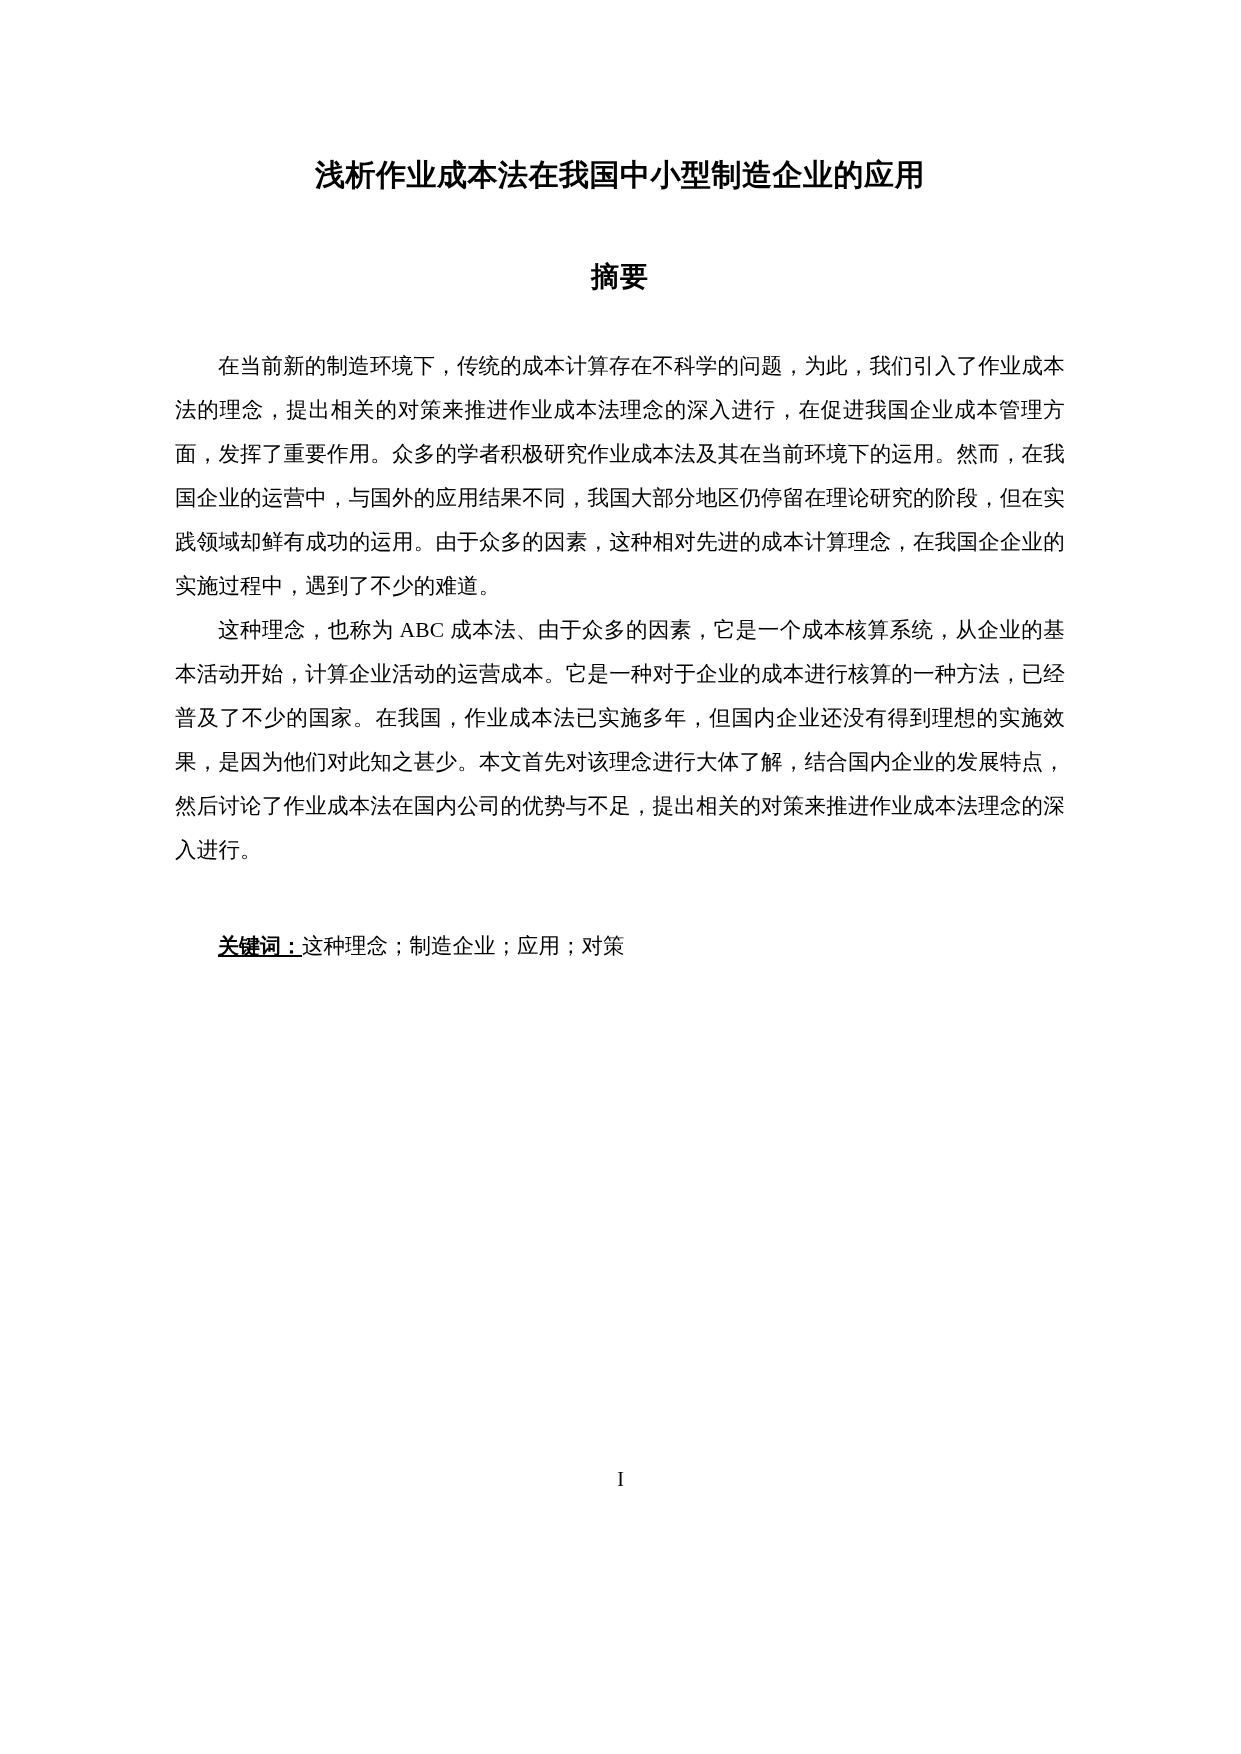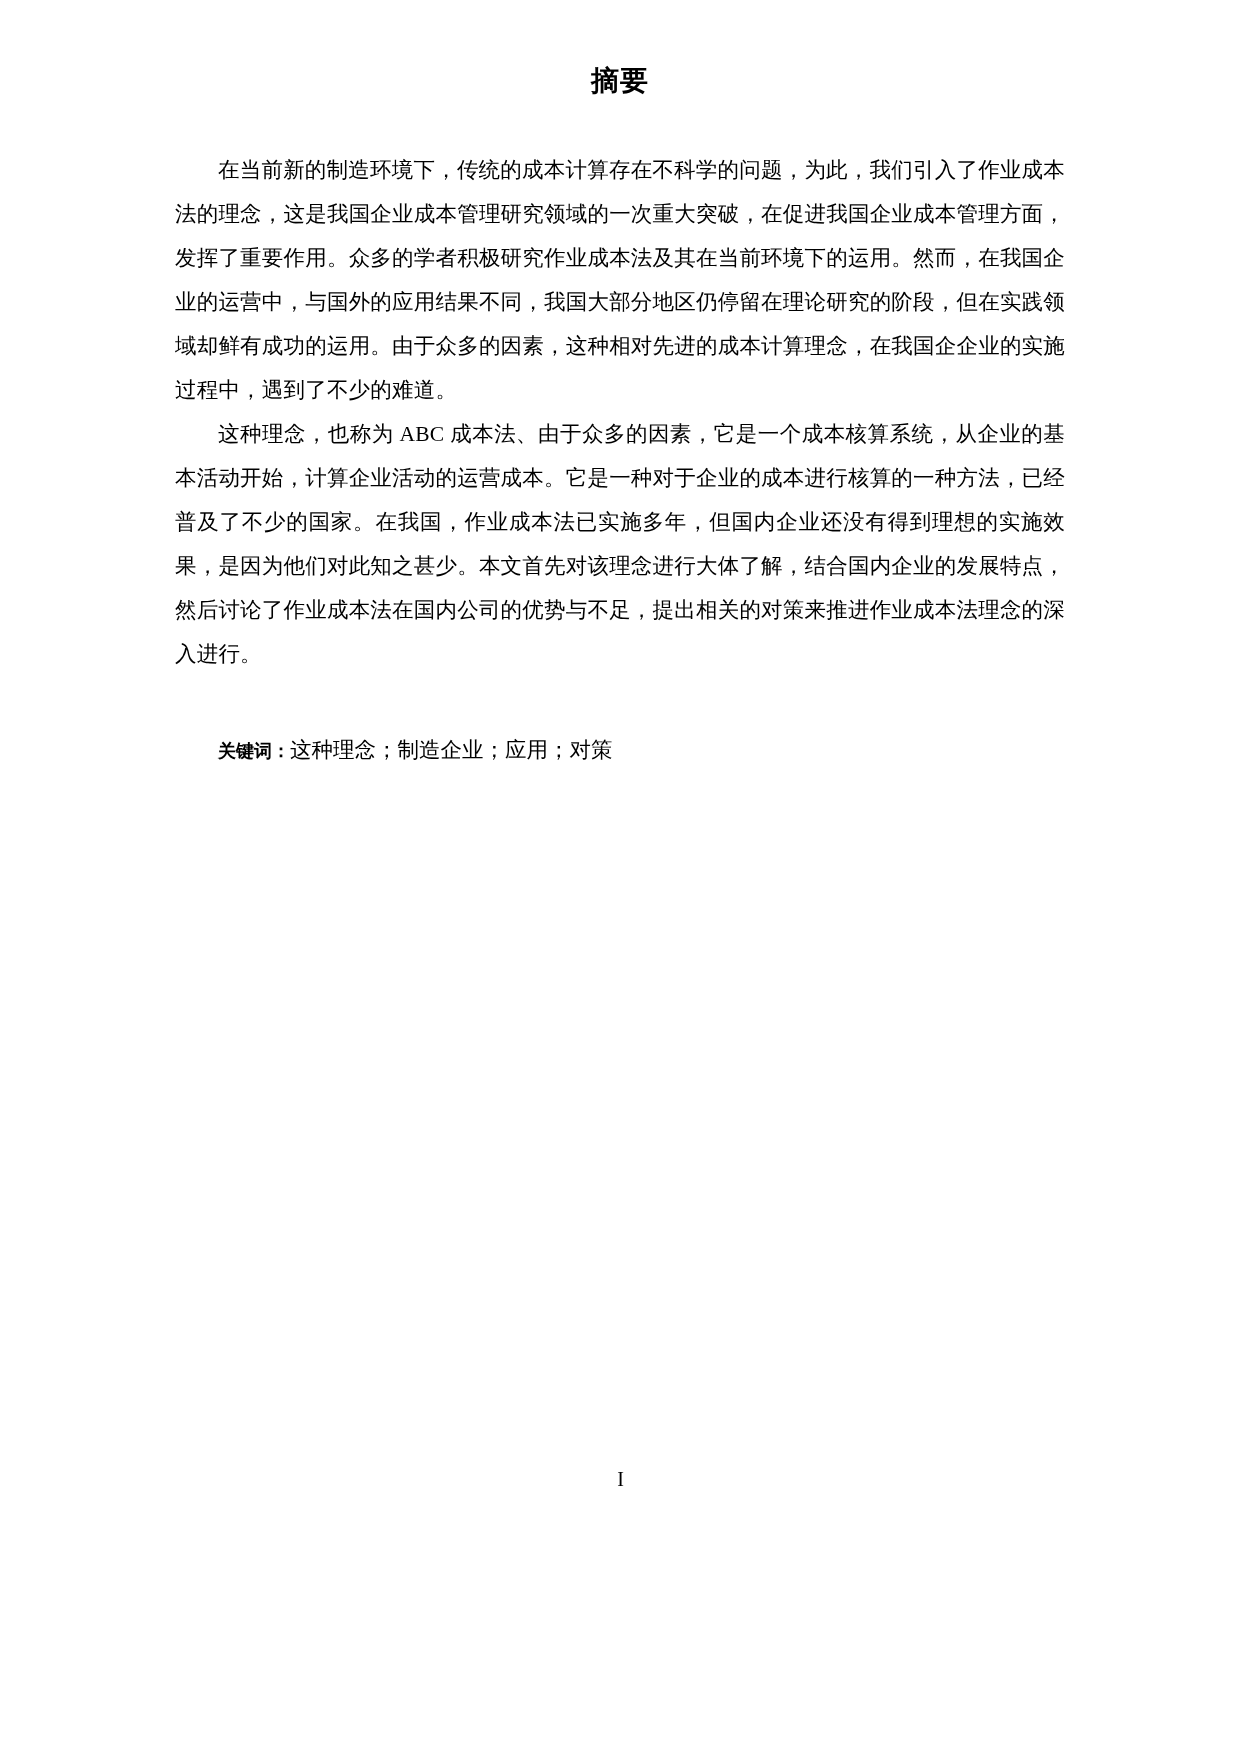--- a/index.html
+++ b/index.html
@@ -62,21 +62,22 @@
   .keywords {
     margin-top: 52px;
     font-size: 21.5px;
     line-height: 44px;
     text-indent: 2em;
     color: #000;
   }
   .keywords .kw-label {
     font-family: "Liberation Sans", "DejaVu Sans", sans-serif;
     font-weight: bold;
-    font-size: 18px;
+    font-size: 21px;
+    text-decoration: underline;
   }
   .keywords .kw-value {
     font-family: "Liberation Serif", "DejaVu Serif", serif;
     font-size: 21.5px;
   }
   .page-number {
     position: absolute;
     left: 0;
     right: 0;
     top: 1468px;
@@ -84,25 +85,26 @@
     font-size: 20px;
     color: #000;
   }
 </style>
 </head>
 <body>
 
 <div class="page">
   <div class="content">
 
+    <h1 class="doc-title">浅析作业成本法在我国中小型制造企业的应用</h1>
 
     <h2 class="section-heading">摘要</h2>
 
     <div class="abstract">
-      <p class="para">在当前新的制造环境下，传统的成本计算存在不科学的问题，为此，我们引入了作业成本法的理念，这是我国企业成本管理研究领域的一次重大突破，在促进我国企业成本管理方面，发挥了重要作用。众多的学者积极研究作业成本法及其在当前环境下的运用。然而，在我国企业的运营中，与国外的应用结果不同，我国大部分地区仍停留在理论研究的阶段，但在实践领域却鲜有成功的运用。由于众多的因素，这种相对先进的成本计算理念，在我国企企业的实施过程中，遇到了不少的难道。</p>
+      <p class="para">在当前新的制造环境下，传统的成本计算存在不科学的问题，为此，我们引入了作业成本法的理念，提出相关的对策来推进作业成本法理念的深入进行，在促进我国企业成本管理方面，发挥了重要作用。众多的学者积极研究作业成本法及其在当前环境下的运用。然而，在我国企业的运营中，与国外的应用结果不同，我国大部分地区仍停留在理论研究的阶段，但在实践领域却鲜有成功的运用。由于众多的因素，这种相对先进的成本计算理念，在我国企企业的实施过程中，遇到了不少的难道。</p>
       <p class="para">这种理念，也称为 ABC 成本法、由于众多的因素，它是一个成本核算系统，从企业的基本活动开始，计算企业活动的运营成本。它是一种对于企业的成本进行核算的一种方法，已经普及了不少的国家。在我国，作业成本法已实施多年，但国内企业还没有得到理想的实施效果，是因为他们对此知之甚少。本文首先对该理念进行大体了解，结合国内企业的发展特点，然后讨论了作业成本法在国内公司的优势与不足，提出相关的对策来推进作业成本法理念的深入进行。</p>
     </div>
 
     <div class="keywords">
       <span class="kw-label">关键词：</span><span class="kw-value">这种理念；制造企业；应用；对策</span>
     </div>
 
   </div>
 
   <div class="page-number">I</div>

